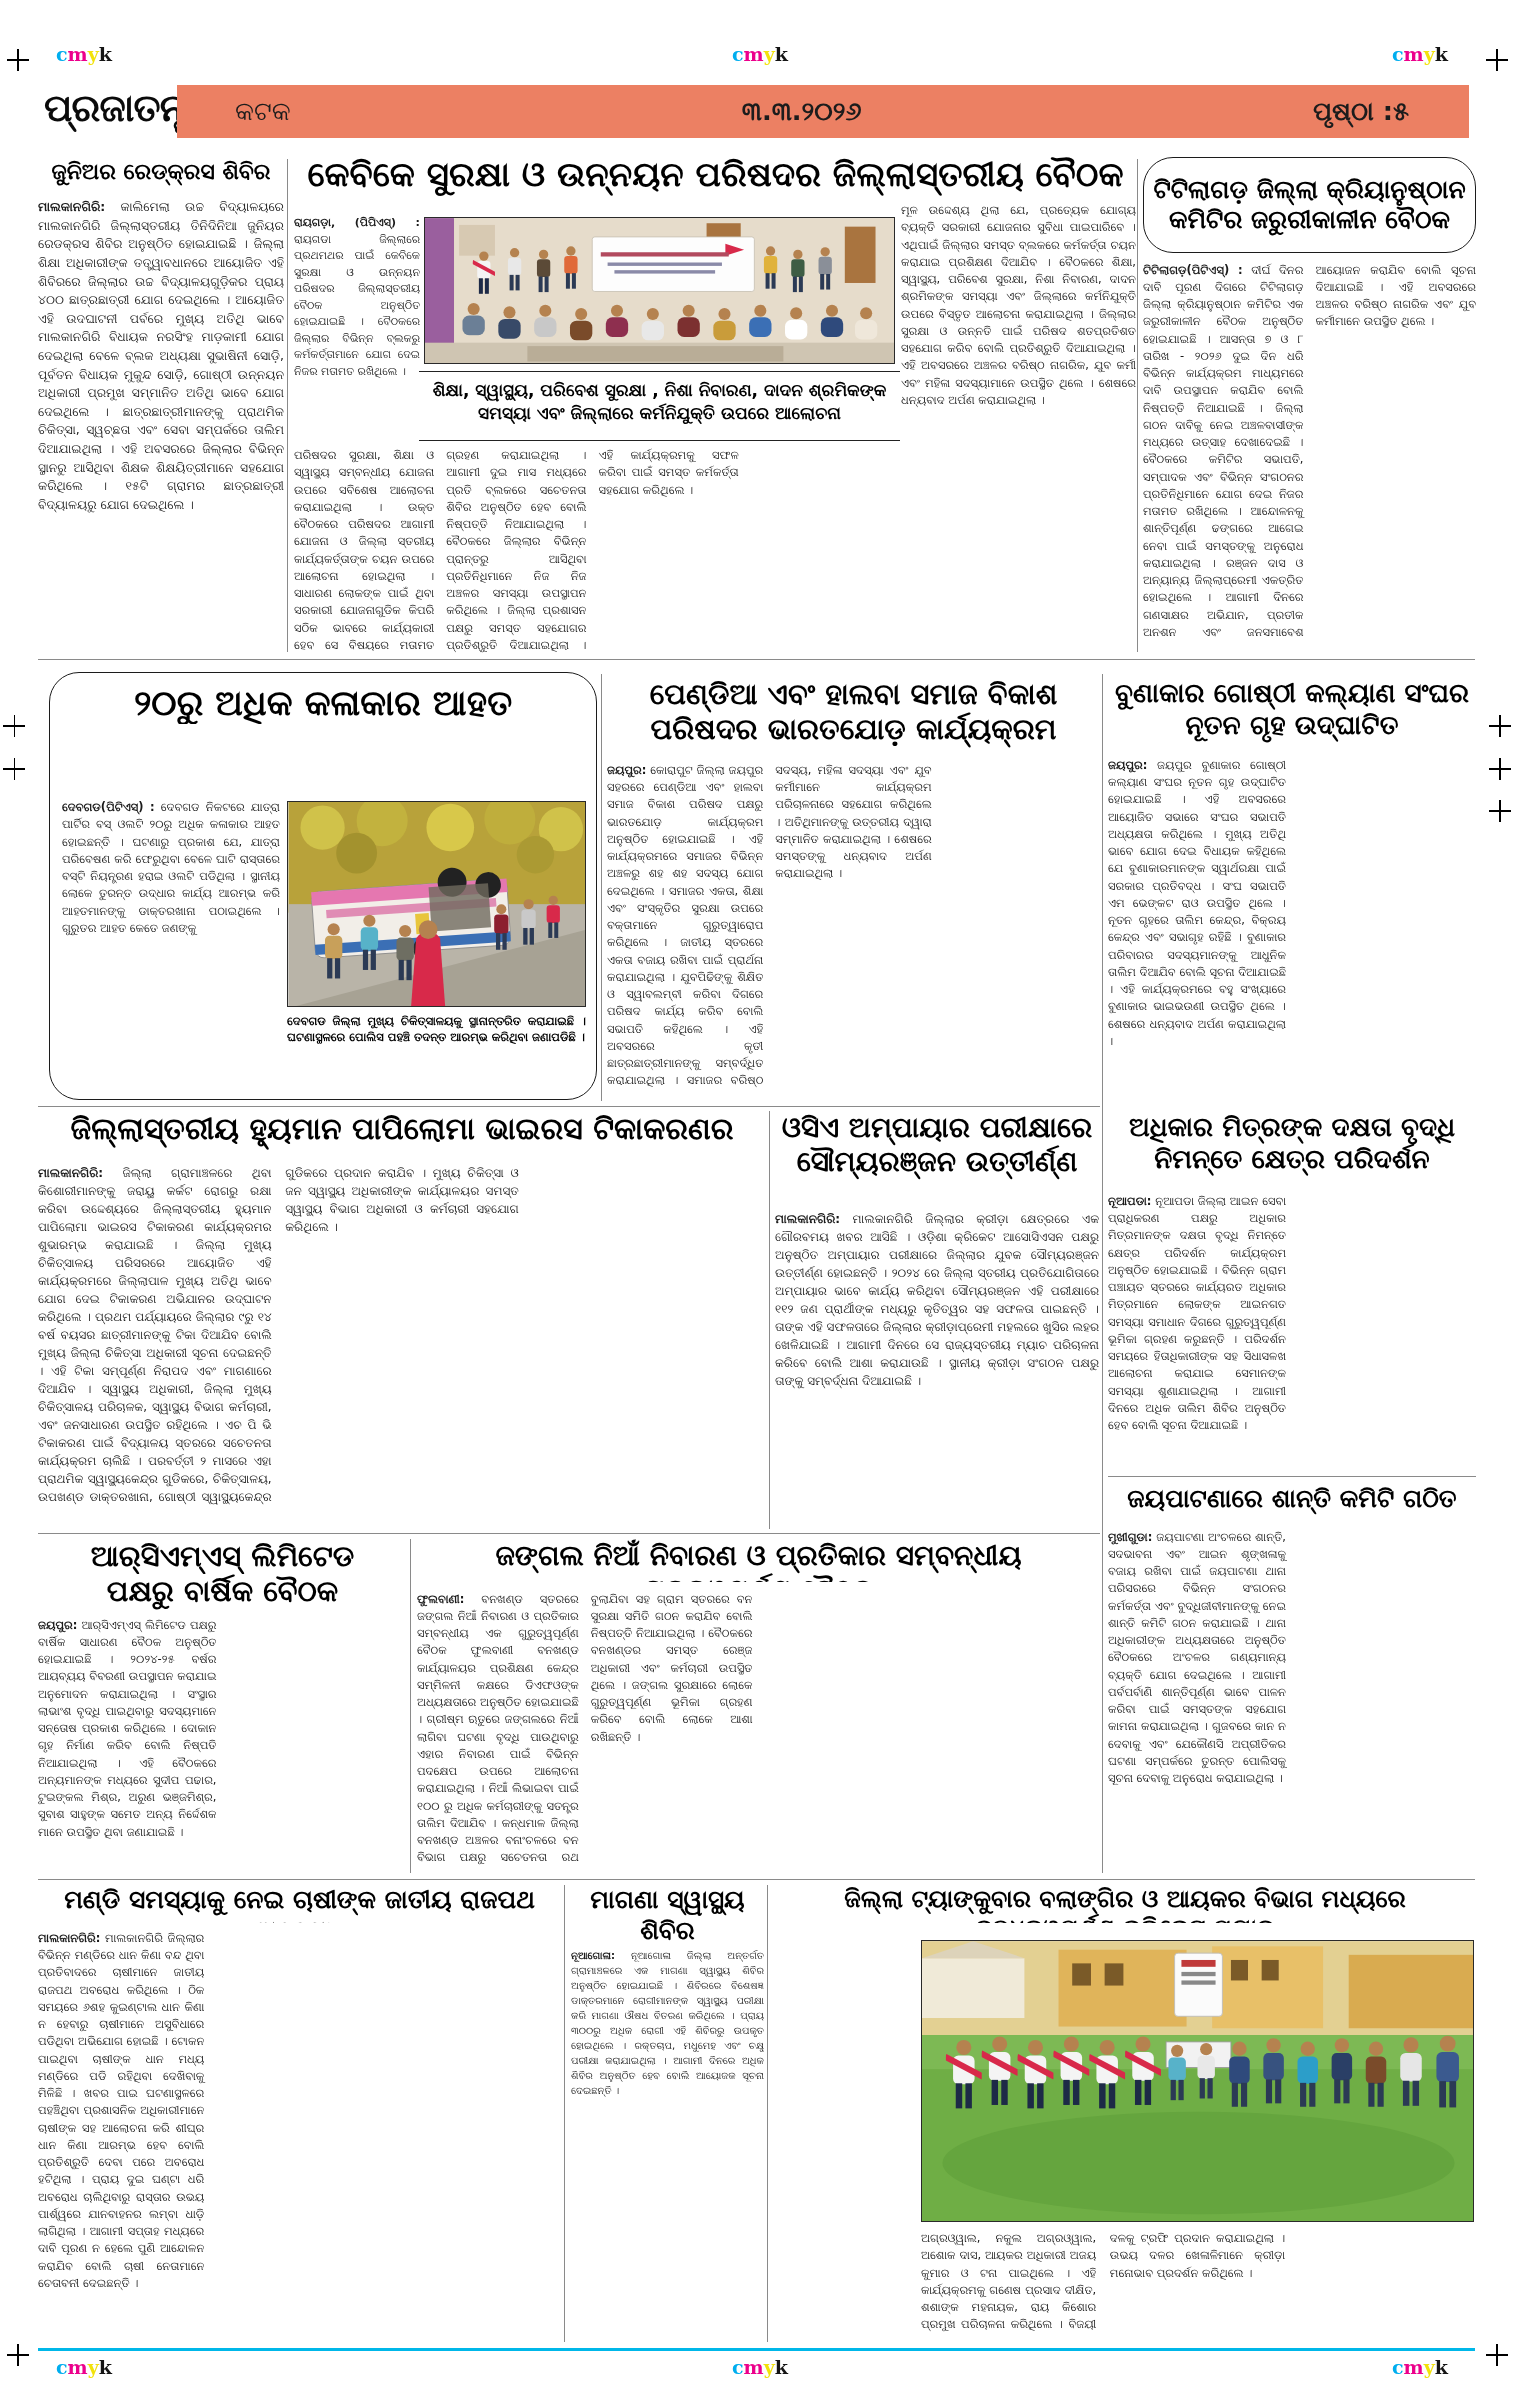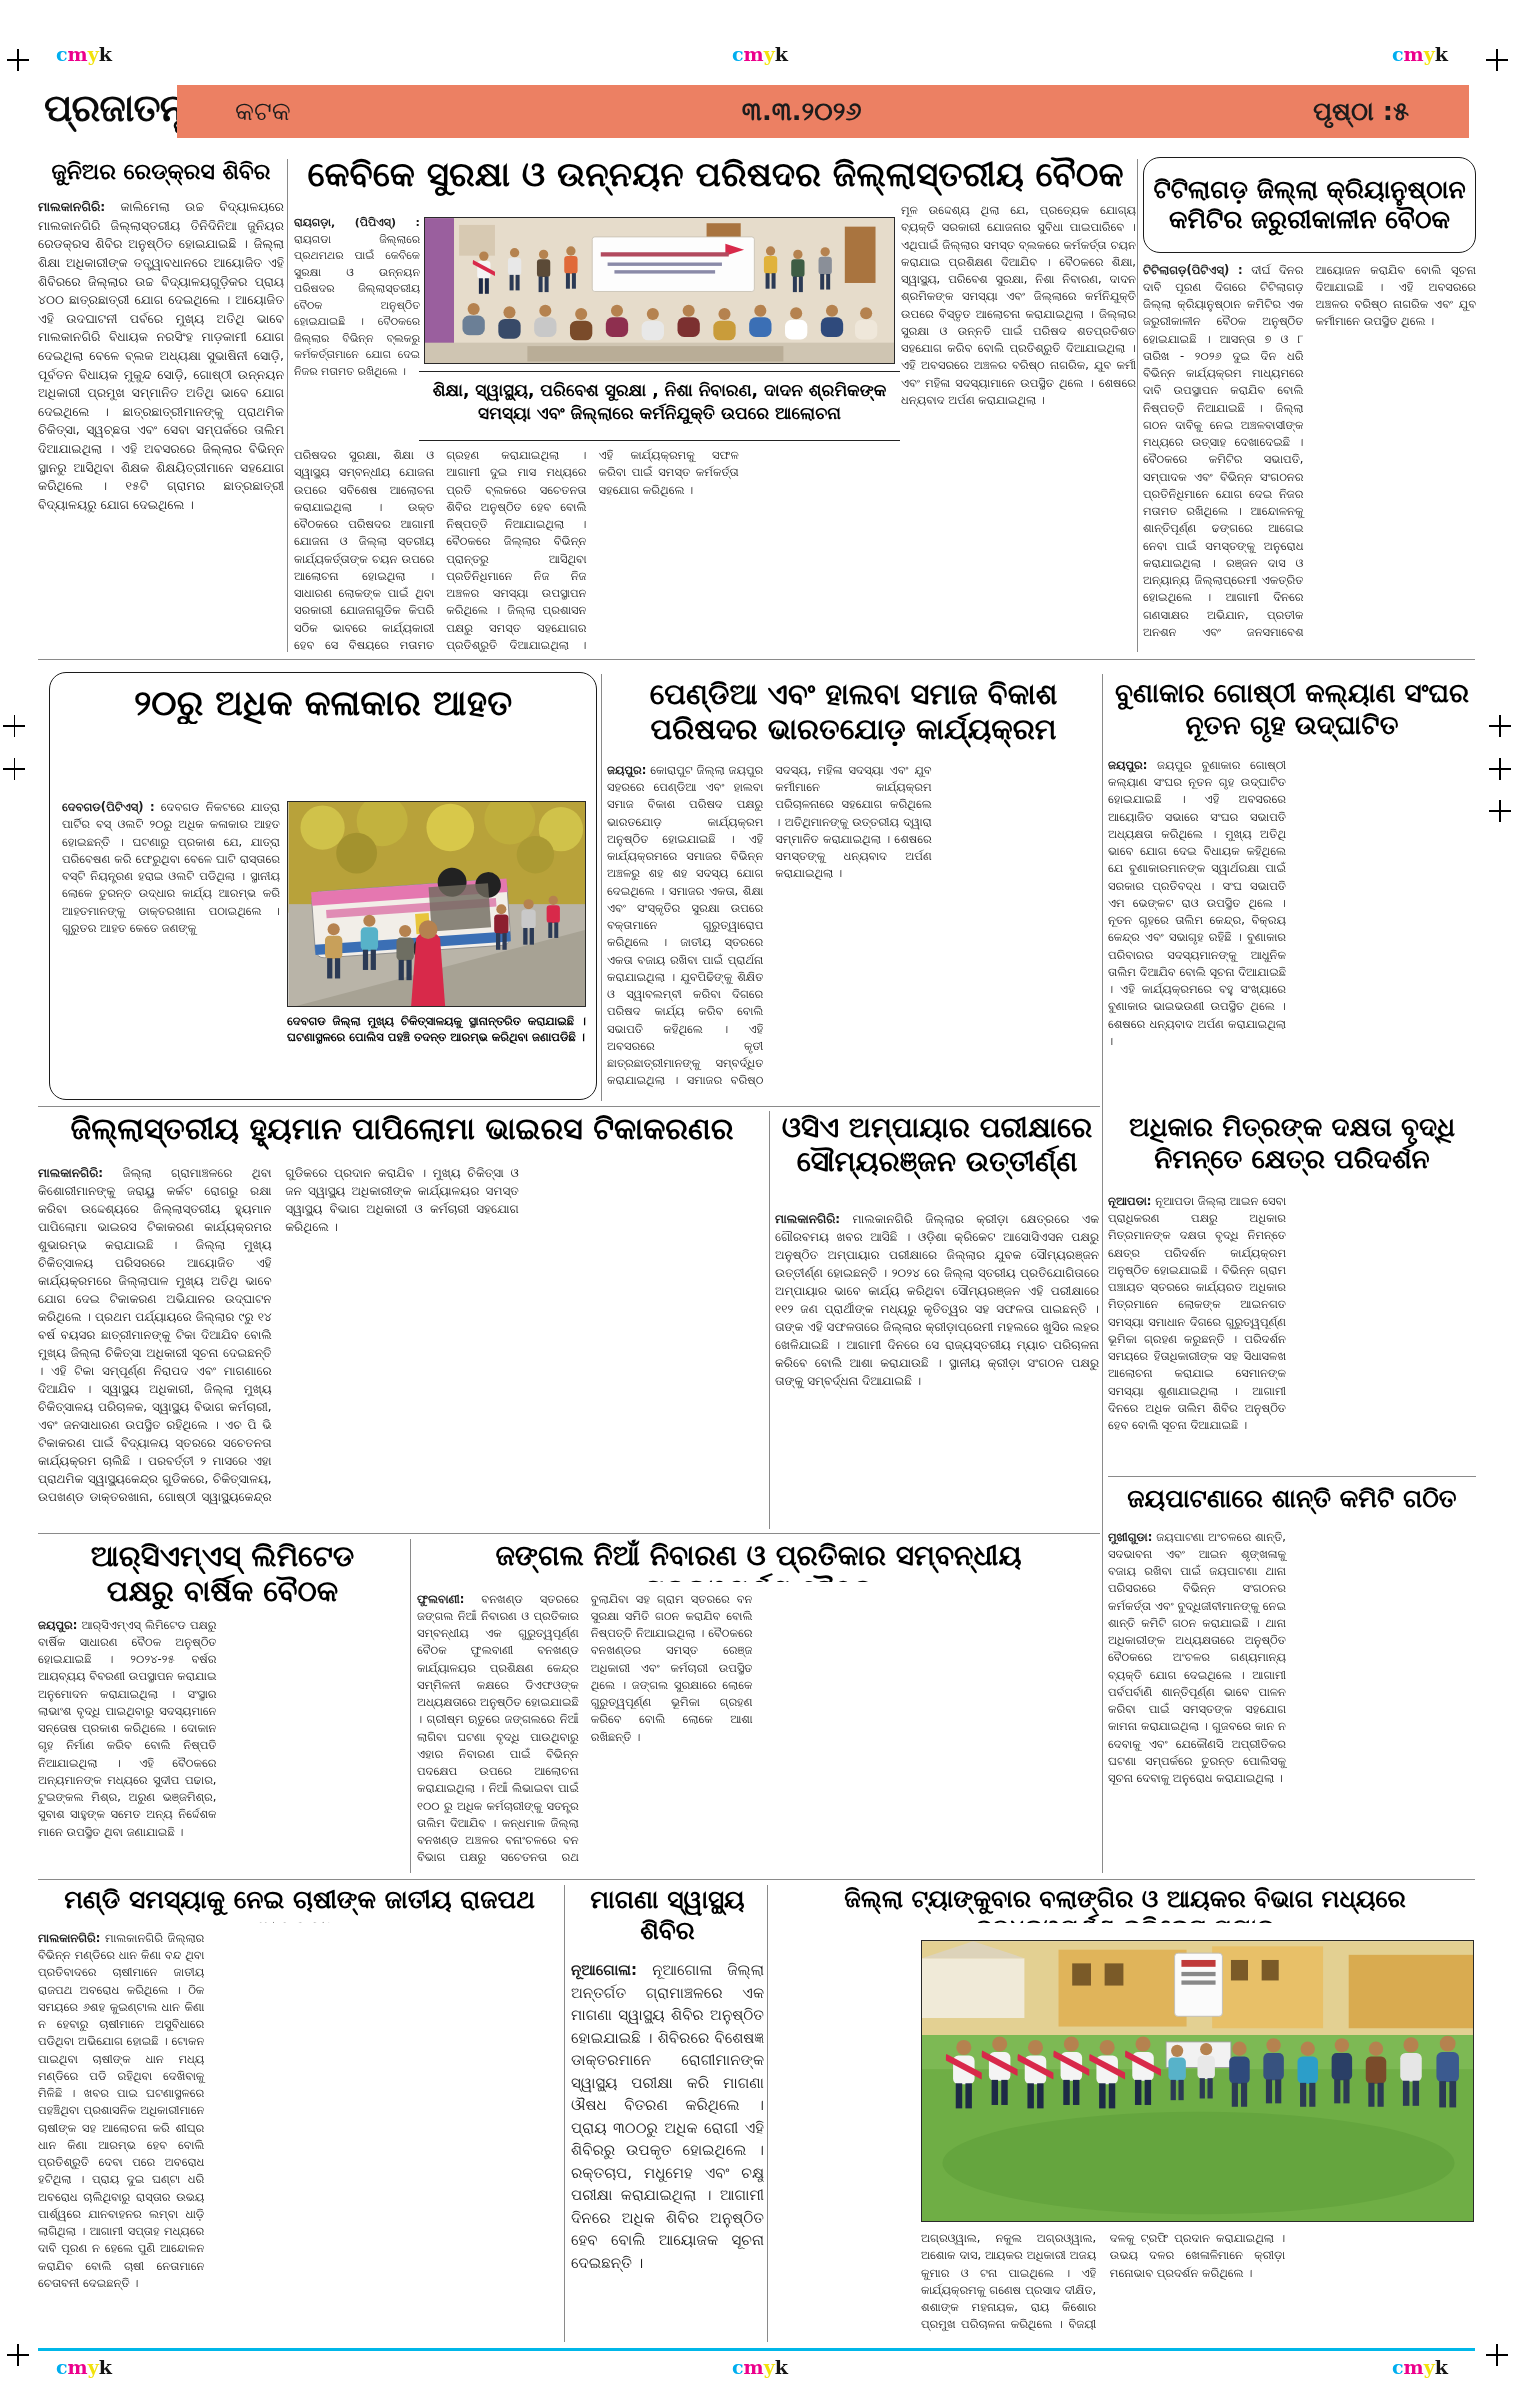--- a/index.html
+++ b/index.html
@@ -5,21 +5,21 @@
   *{margin:0;padding:0;box-sizing:border-box}
   html,body{background:#ffffff}
   .page{position:relative;width:1515px;height:2401px;background:#fff;
         font-family:"DejaVu Sans","Liberation Sans",sans-serif;color:#111;overflow:hidden}
   .abs{position:absolute}
   .hl{font-weight:bold;color:#000;text-align:center;line-height:1.22;overflow:hidden}
   .bodytxt{text-align:justify;color:#1b1b1b;line-height:1.5;column-fill:auto;overflow:hidden}
   .dl{font-weight:bold}
   .vrule{position:absolute;width:0.9px;background:#8a8a8a}
   .hrule{position:absolute;height:0.9px;background:#8a8a8a}
-  .roundbox{border:1.7px solid #1c1c1c;border-radius:17px;display:flex;flex-direction:column;justify-content:center;overflow:hidden}
+  .roundbox{border:1.7px solid #1c1c1c;border-radius:30px;display:flex;flex-direction:column;justify-content:center;overflow:hidden}
   .caption{font-weight:bold;text-align:center;line-height:1.35;color:#000}
   .photoframe{border:1.3px solid #2a2a2a;background:#ddd;overflow:hidden}
   .reg{position:absolute;font-size:19px;font-weight:bold;font-family:"DejaVu Serif","Liberation Serif",serif;letter-spacing:0}
   .reg .c{color:#00aeef}.reg .m{color:#ec008c}.reg .y{color:#f2e20a}.reg .k{color:#141414}
   .cross{position:absolute;width:22px;height:22px}
   .cross::before{content:"";position:absolute;left:0;right:0;top:10.2px;height:1.7px;background:#000}
   .cross::after{content:"";position:absolute;top:0;bottom:0;left:10.2px;width:1.7px;background:#000}
   .masthead-logo{font-weight:bold;color:#0a0a0a;font-size:38px;letter-spacing:-0.9px;line-height:1}
   .mastbar{display:flex;align-items:center;color:#1c1c1c;font-size:25.6px}
   .mastbar .edition{margin-left:58px;font-weight:400}
@@ -274,21 +274,21 @@
       <span class="dl">ମାଲକାନଗିରି:</span>
       <span>ମାଲକାନଗିରି ଜିଲ୍ଲାର ବିଭିନ୍ନ ମଣ୍ଡିରେ ଧାନ କିଣା ବନ୍ଦ ଥିବା ପ୍ରତିବାଦରେ ଚାଷୀମାନେ ଜାତୀୟ ରାଜପଥ ଅବରୋଧ କରିଥିଲେ । ଠିକ ସମୟରେ ୬ଶହ କୁଇଣ୍ଟାଲ ଧାନ କିଣା ନ ହେବାରୁ ଚାଷୀମାନେ ଅସୁବିଧାରେ ପଡିଥିବା ଅଭିଯୋଗ ହୋଇଛି । ଟୋକନ ପାଇଥିବା ଚାଷୀଙ୍କ ଧାନ ମଧ୍ୟ ମଣ୍ଡିରେ ପଡି ରହିଥିବା ଦେଖିବାକୁ ମିଳିଛି । ଖବର ପାଇ ଘଟଣାସ୍ଥଳରେ ପହଞ୍ଚିଥିବା ପ୍ରଶାସନିକ ଅଧିକାରୀମାନେ ଚାଷୀଙ୍କ ସହ ଆଲୋଚନା କରି ଶୀଘ୍ର ଧାନ କିଣା ଆରମ୍ଭ ହେବ ବୋଲି ପ୍ରତିଶ୍ରୁତି ଦେବା ପରେ ଅବରୋଧ ହଟିଥିଲା । ପ୍ରାୟ ଦୁଇ ଘଣ୍ଟା ଧରି ଅବରୋଧ ଚାଲିଥିବାରୁ ରାସ୍ତାର ଉଭୟ ପାର୍ଶ୍ୱରେ ଯାନବାହନର ଲମ୍ବା ଧାଡ଼ି ଲାଗିଥିଲା । ଆଗାମୀ ସପ୍ତାହ ମଧ୍ୟରେ ଦାବି ପୂରଣ ନ ହେଲେ ପୁଣି ଆନ୍ଦୋଳନ କରାଯିବ ବୋଲି ଚାଷୀ ନେତାମାନେ ଚେତାବନୀ ଦେଇଛନ୍ତି ।</span>
     </div>
   </div>
 
   <div class="vrule" style="left:564px;top:1885px;height:457px"></div>
 
   <div class="abs" style="left:571px;top:1885px;width:193px;height:457px;overflow:hidden">
     <div class="hl" style="font-size:25px">ମାଗଣା ସ୍ୱାସ୍ଥ୍ୟ</div>
     <div class="hl" style="font-size:25px">ଶିବିର</div>
-    <div class="bodytxt" style="font-size:15px;height:374px;margin-top:13px">
+    <div class="bodytxt" style="font-size:10px;height:374px;margin-top:2px">
       <span class="dl">ନୂଆଗୋଳା:</span>
       <span>ନୂଆଗୋଳା ଜିଲ୍ଲା ଅନ୍ତର୍ଗତ ଗ୍ରାମାଞ୍ଚଳରେ ଏକ ମାଗଣା ସ୍ୱାସ୍ଥ୍ୟ ଶିବିର ଅନୁଷ୍ଠିତ ହୋଇଯାଇଛି । ଶିବିରରେ ବିଶେଷଜ୍ଞ ଡାକ୍ତରମାନେ ରୋଗୀମାନଙ୍କ ସ୍ୱାସ୍ଥ୍ୟ ପରୀକ୍ଷା କରି ମାଗଣା ଔଷଧ ବିତରଣ କରିଥିଲେ । ପ୍ରାୟ ୩୦୦ରୁ ଅଧିକ ରୋଗୀ ଏହି ଶିବିରରୁ ଉପକୃତ ହୋଇଥିଲେ । ରକ୍ତଚାପ, ମଧୁମେହ ଏବଂ ଚକ୍ଷୁ ପରୀକ୍ଷା କରାଯାଇଥିଲା । ଆଗାମୀ ଦିନରେ ଅଧିକ ଶିବିର ଅନୁଷ୍ଠିତ ହେବ ବୋଲି ଆୟୋଜକ ସୂଚନା ଦେଇଛନ୍ତି ।</span>
     </div>
   </div>
 
   <div class="vrule" style="left:767px;top:1885px;height:457px"></div>
 
   <div class="abs" style="left:774px;top:1885px;width:702px;height:457px;overflow:hidden">
     <div class="hl" style="font-size:24px;height:38px">ଜିଲ୍ଲା ଟ୍ୟାଙ୍କୁବାର ବଲାଙ୍ଗିର ଓ ଆୟକର ବିଭାଗ ମଧ୍ୟରେ ବନ୍ଧୁତ୍ୱପୂର୍ଣ୍ଣ କ୍ରିକେଟ ମ୍ୟାଚ୍</div>
 

